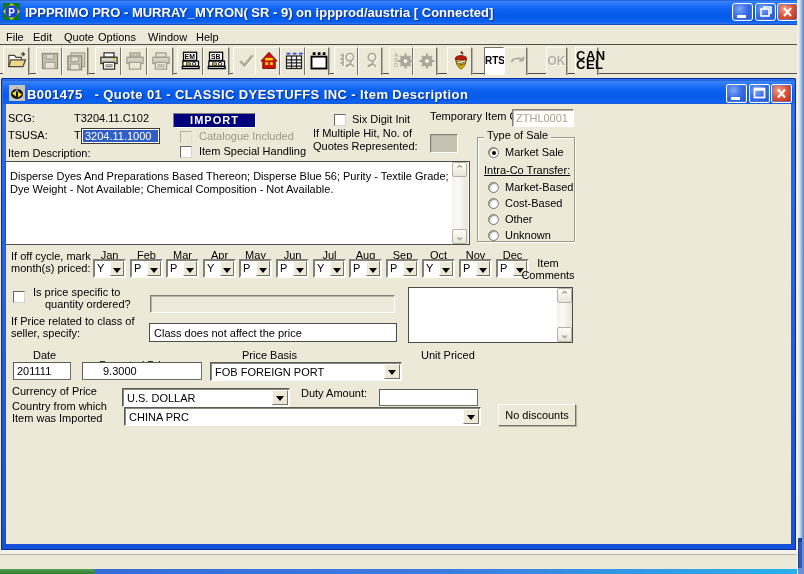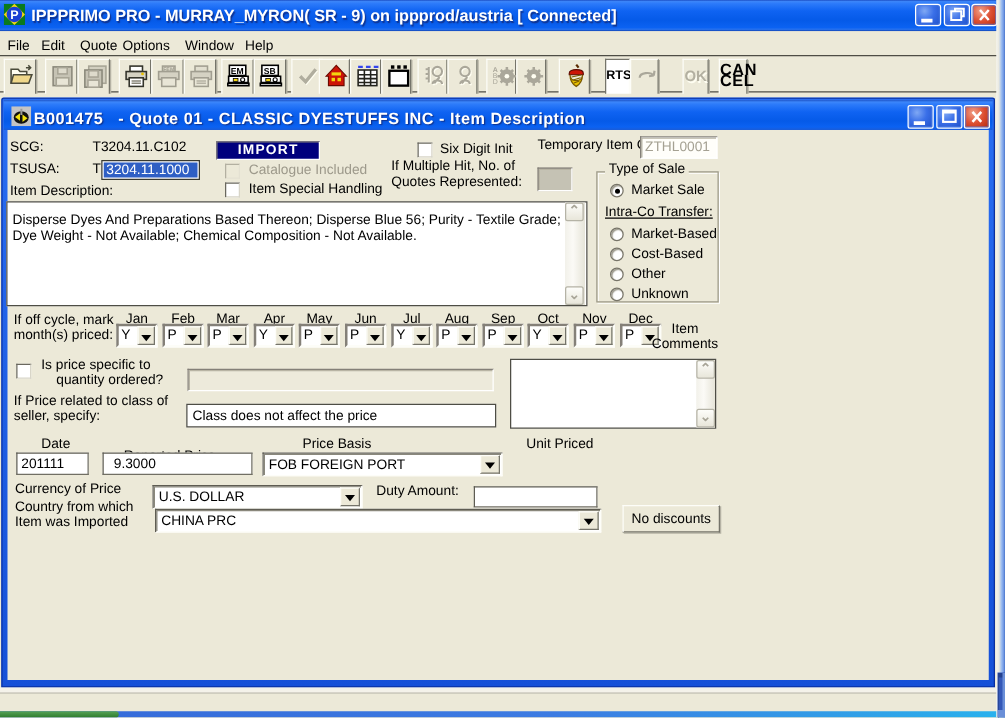--- a/index.html
+++ b/index.html
@@ -401,21 +401,21 @@
         <div class="sbb" style="bottom:0">⌄</div>
       </div>
 <div class="a lbl" style="left:5px;top:213px">If Price related to class of</div>
 <div class="a lbl" style="left:5px;top:225px">seller, specify:</div>
 <div class="a" style="left:143px;top:219px;width:248px;height:19px;background:#fff;border:1px solid #4e4d45;padding:3px 0 0 4px">Class does not affect the price</div>
 <div class="a lbl" style="left:27px;top:247px">Date</div>
 <div class="a lbl" style="left:93px;top:257px">Reported Price</div>
 <div class="a lbl" style="left:236px;top:247px">Price Basis</div>
 <div class="a lbl" style="left:415px;top:247px">Unit Priced</div>
 <div class="a edit" style="left:7px;top:258px;width:58px;height:18px;padding:2px 0 0 3px">201111</div>
-<div class="a edit" style="left:76px;top:258px;width:120px;height:18px;padding:2px 0 0 8px">9.3000</div>
+<div class="a edit" style="left:76px;top:258px;width:120px;height:18px;padding:2px 0 0 20px">9.3000</div>
 <div class="a combo" style="left:204px;top:258px;width:192px;height:19px;padding:3px 0 0 4px">FOB FOREIGN PORT<div class="cab">
           <div class="arr"></div>
         </div></div>
 <div class="a lbl" style="left:6px;top:283px">Currency of Price</div>
 <div class="a combo" style="left:116px;top:284px;width:168px;height:19px;padding:3px 0 0 4px">U.S. DOLLAR<div class="cab">
           <div class="arr"></div>
         </div></div>
 <div class="a lbl" style="left:295px;top:285px">Duty Amount:</div>
 <div class="a edit" style="left:373px;top:285px;width:99px;height:17px"></div>
 <div class="a lbl" style="left:6px;top:298px">Country from which</div>

